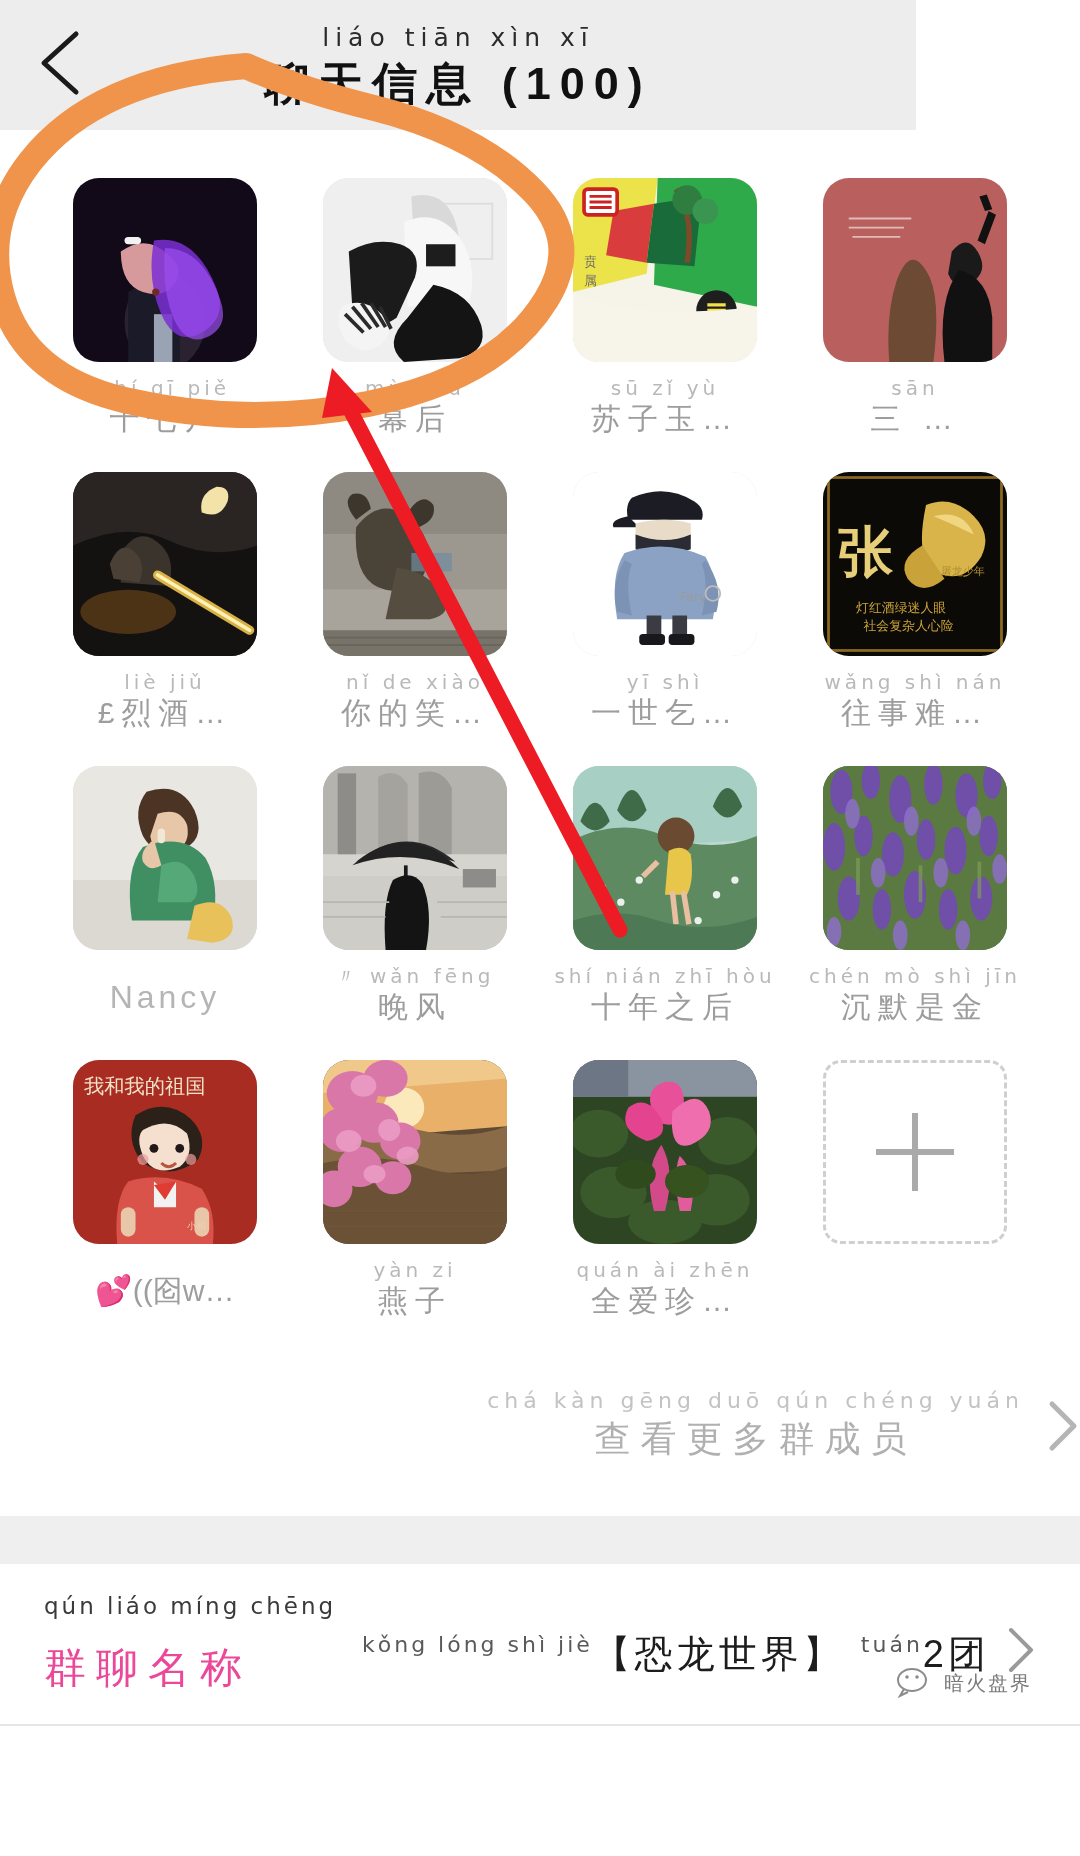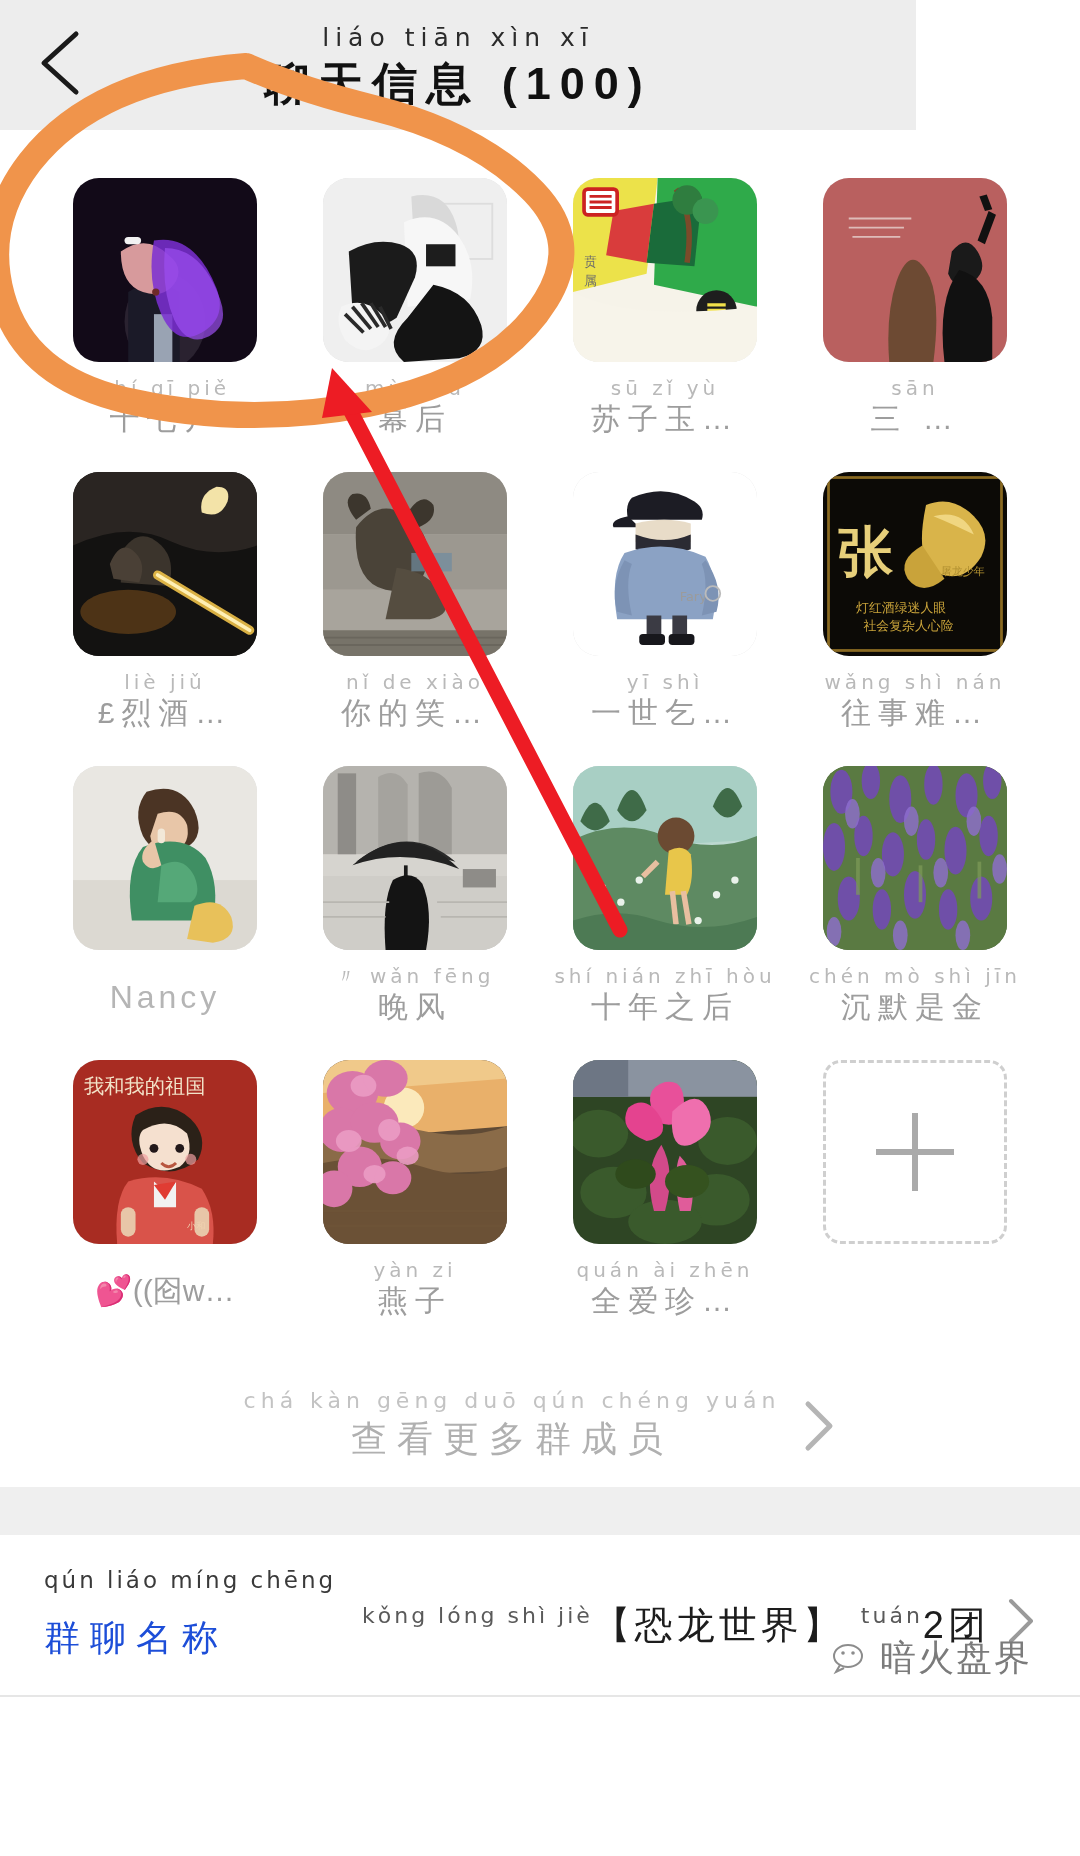--- a/index.html
+++ b/index.html
@@ -84,22 +84,22 @@
   }
   .plus:before,.plus:after{
     content:""; position:absolute; background:#aaaaaa;
   }
   .plus:before{ left:0; top:36px; width:78px; height:6px; }
   .plus:after{ top:0; left:36px; width:6px; height:78px; }
 
   
   .more-row{
     margin-top:64px;
-    display:flex; align-items:center; justify-content:center;
-    gap:22px; padding-bottom:23px;
+    display:flex; align-items:center; justify-content:flex-end;
+    gap:22px; padding-bottom:52px;
   }
   .more-text{ text-align:center; }
   .more-pinyin{
     font-size:22px; color:#c3c3c3; letter-spacing:5px;
     font-family:"DejaVu Sans", sans-serif; white-space:nowrap;
   }
   .more-han{
     font-size:36px; color:#b0b0b0; letter-spacing:10px; white-space:nowrap; margin-top:2px;
   }
   .chev{ width:34px; height:52px; }
@@ -111,42 +111,42 @@
     width:1080px; height:160px; background:#fff;
     display:flex; align-items:center; padding:0 44px;
     position:relative;
   }
   .set-left{ }
   .set-pinyin{
     font-size:23px; color:#3a3a3a; letter-spacing:3px;
     font-family:"DejaVu Sans", sans-serif; white-space:nowrap;
   }
   .set-han{
-    font-size:36px; color:#1d4ed8; letter-spacing:10px; white-space:nowrap; margin-top:21px;
+    font-size:42px; color:#ec4899; letter-spacing:10px; white-space:nowrap; margin-top:21px;
   }
   .set-right{
     margin-left:auto; display:flex; align-items:flex-end; gap:16px;
   }
   .val-pinyin{
     font-size:22px; color:#5a5a5a; letter-spacing:3px;
     font-family:"DejaVu Sans", sans-serif; white-space:nowrap;
   }
   .val-han{
     font-size:38px; color:#1d1d1d; letter-spacing:4px; white-space:nowrap; margin-top:20px;
   }
   .val-col{ display:flex; flex-direction:row; align-items:center; }
   .set-chev{ width:30px; height:48px; margin-bottom:6px; }
 
   .divider{ width:1080px; height:2px; background:#e6e6e6; }
 
   
   .watermark{
-    position:absolute; right:48px; bottom:12px;
+    position:absolute; right:48px; bottom:24px;
     display:flex; align-items:center; gap:8px;
-    color:#7b7b7b; font-size:36px; letter-spacing:2px;
+    color:#7b7b7b; font-size:20px; letter-spacing:2px;
   }
   .wm-icon{ width:40px; height:34px; }
 
   
   .annot{
     position:absolute; left:0; top:0;
     width:1080px; height:1856px;
     pointer-events:none;
   }
 </style>

